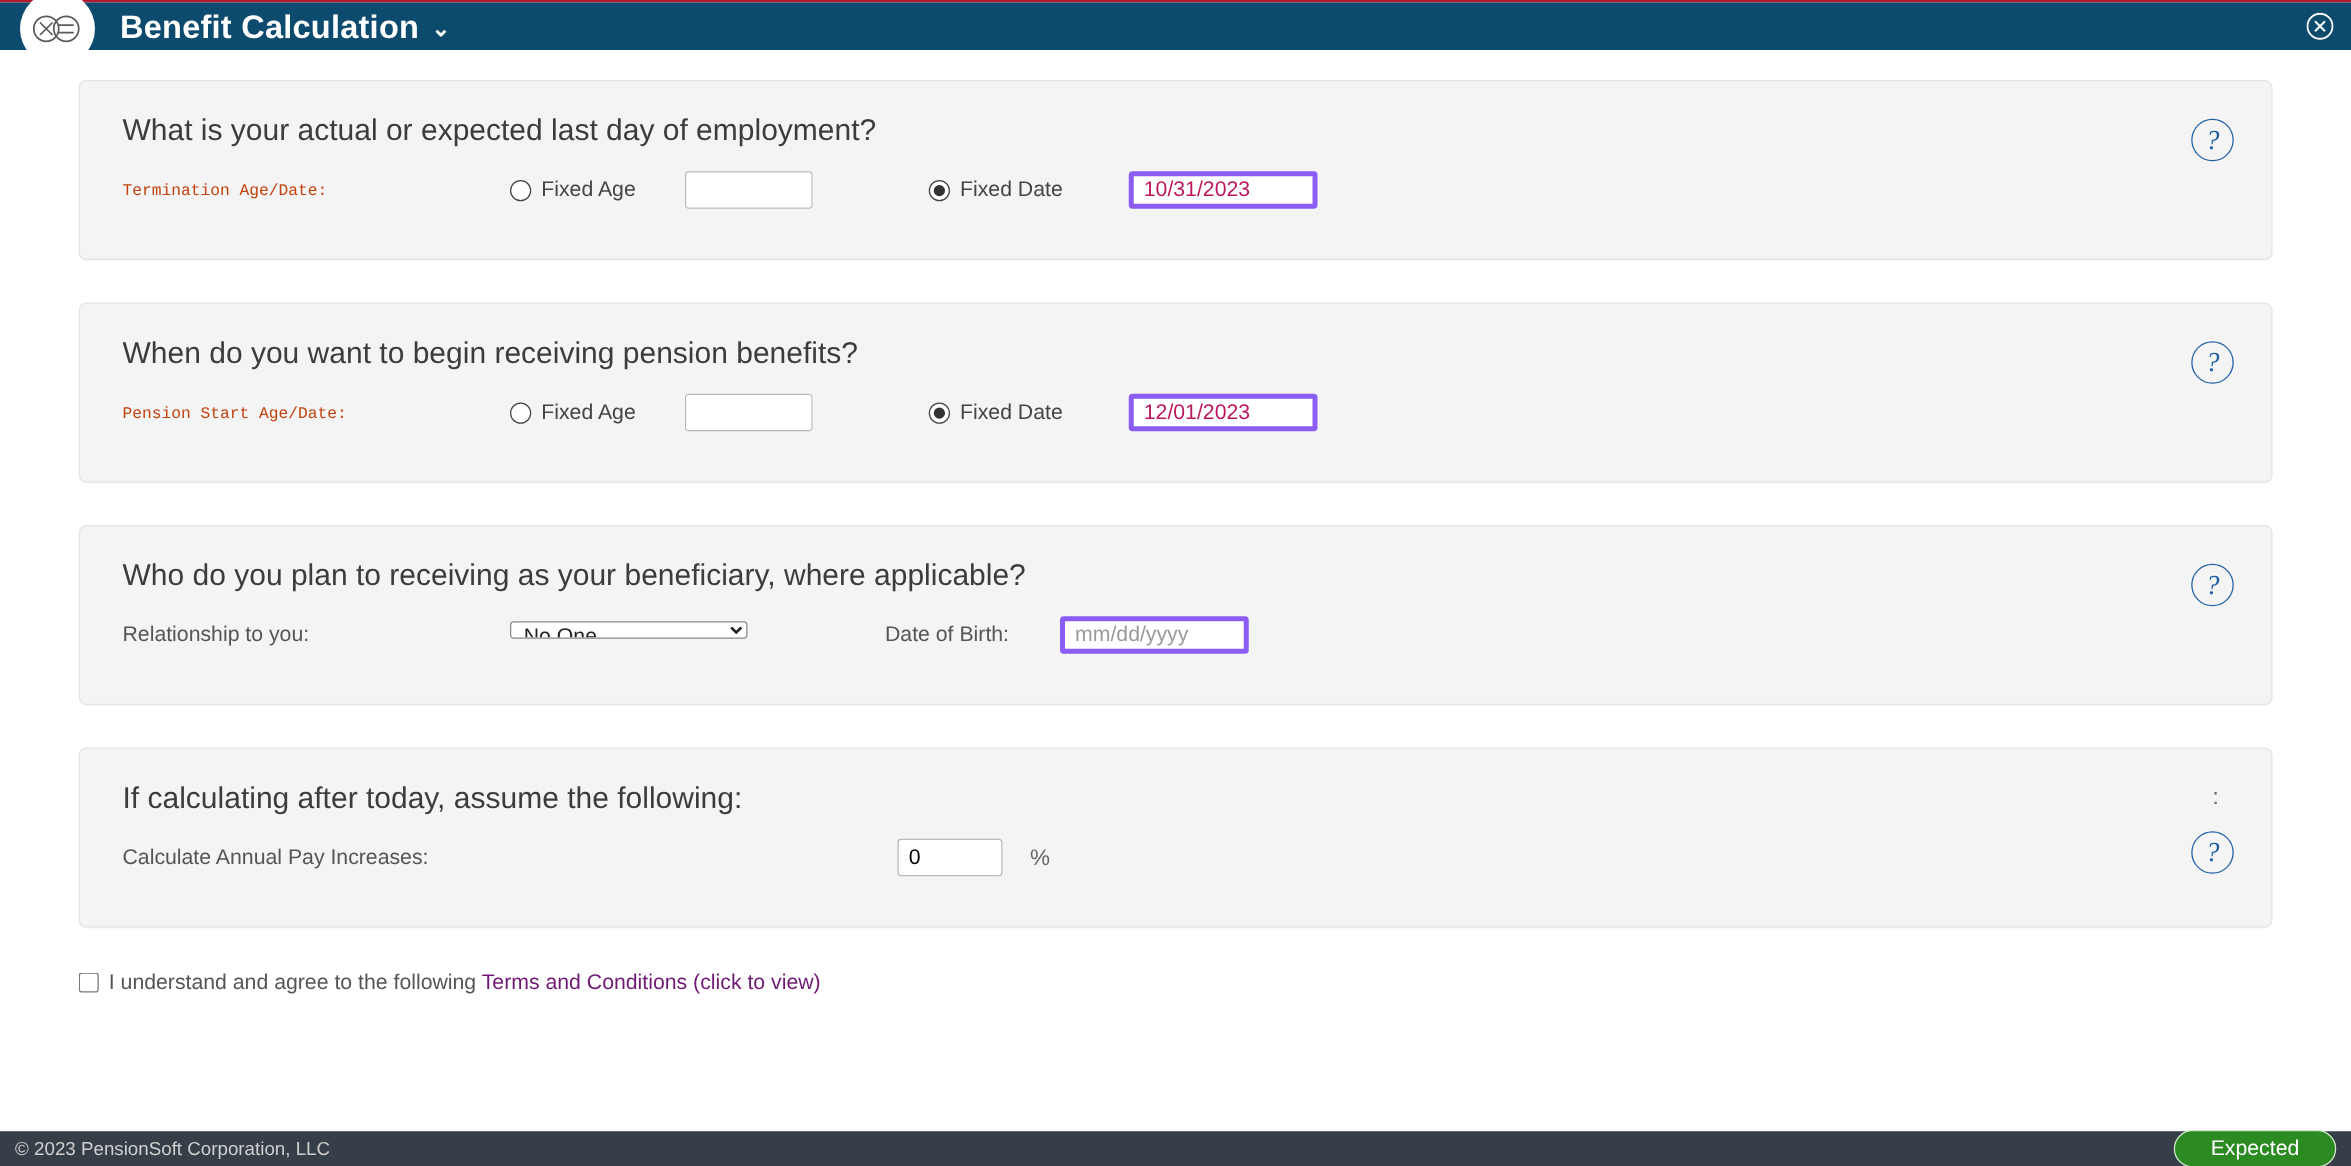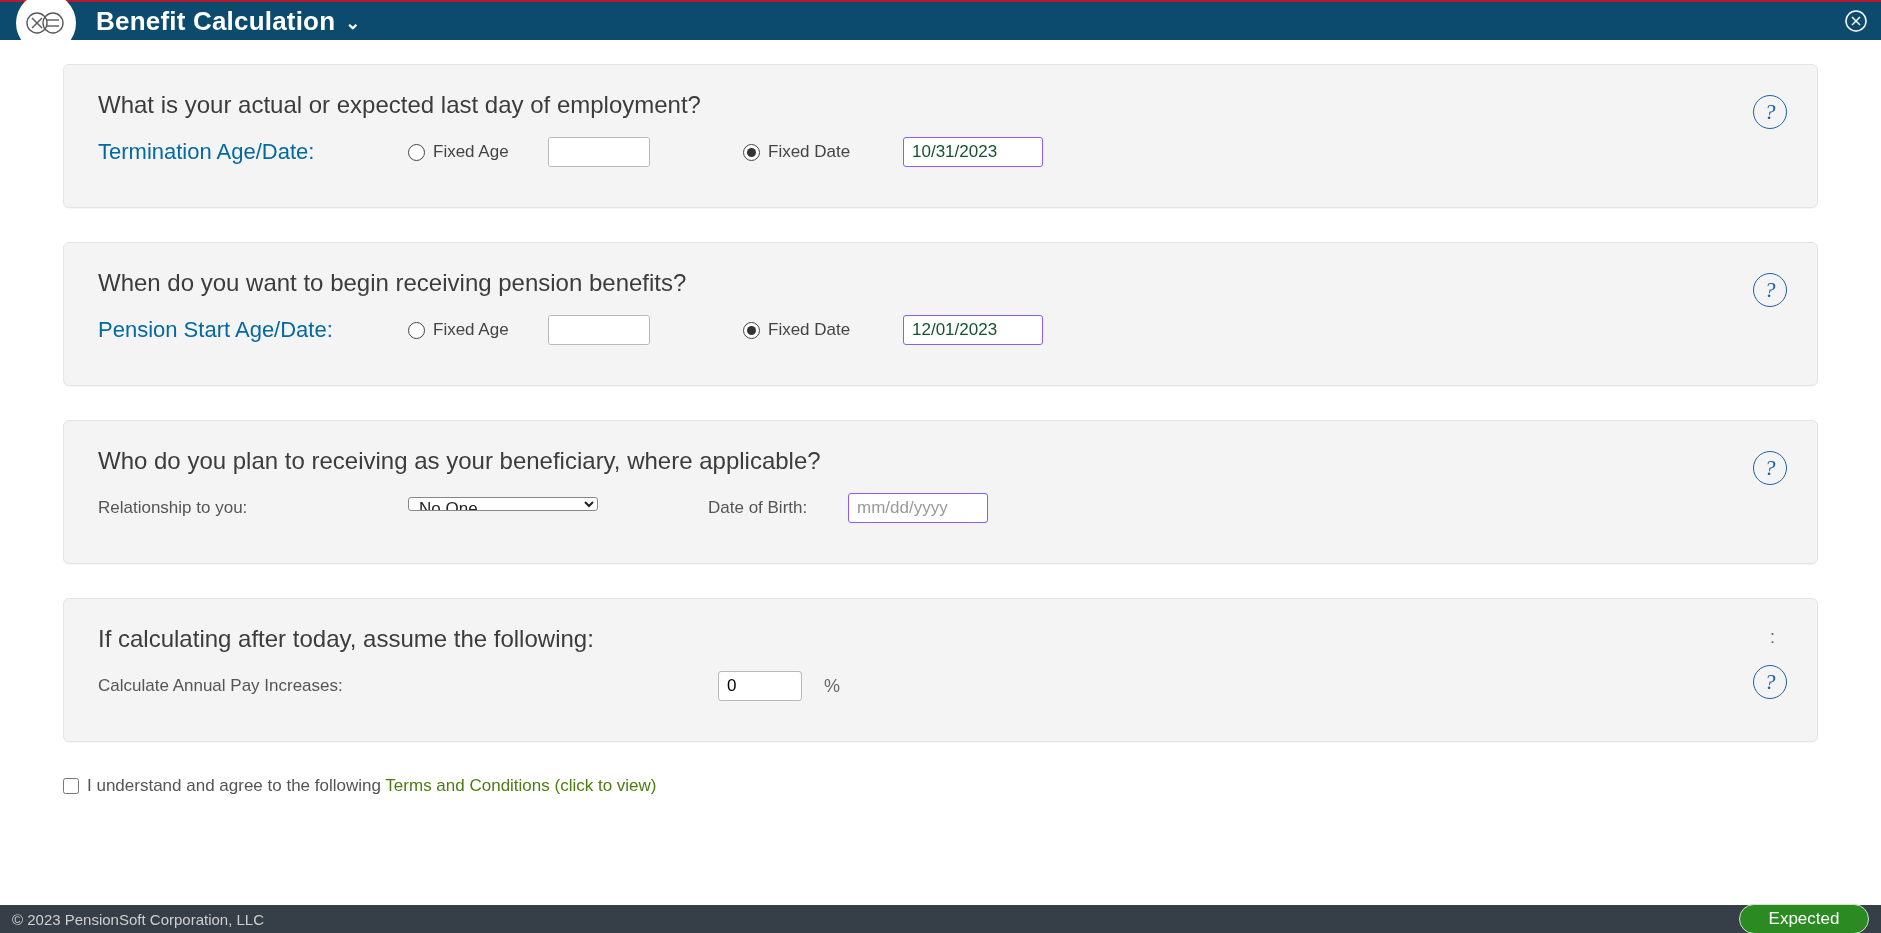--- a/index.html
+++ b/index.html
@@ -118,21 +118,21 @@
 }
 
 .row {
   display: grid;
   grid-template-columns: 310px 140px 195px 160px 200px auto;
   align-items: center;
   gap: 0;
   font-size: 17px;
   color: #555;
 }
-.row .label { font-size: 22px; color: #0369a1; }
+.row .label { font-size: 13px; color: #c2410c; font-family: Liberation Mono, monospace; }
 .radio-wrap { display: flex; align-items: center; gap: 8px; color: #444; font-size: 17px; }
 .radio {
   width: 17px; height: 17px;
   border: 1.5px solid #444;
   border-radius: 50%;
   display: inline-flex;
   align-items: center;
   justify-content: center;
   cursor: pointer;
   background: #fff;
@@ -154,27 +154,27 @@
 }
 .num-input-wrap input {
   flex: 1;
   border: none;
   outline: none;
   padding: 0 6px;
   font-size: 16px;
 }
 
 .date-input {
-  width: 140px; height: 30px;
-  border: 1px solid #8b5cf6;
+  width: 151px; height: 30px;
+  border: 4px solid #8b5cf6;
   background: #fff;
   border-radius: 3px;
   padding: 0 8px;
   font-size: 17px;
-  color: #14532d;
+  color: #be185d;
   outline: none;
 }
 .date-input::placeholder { color: #9a9a9a; }
 
 .row-bene {
   display: grid;
   grid-template-columns: 310px 300px 140px 200px auto;
   align-items: center;
   font-size: 17px;
   color: #555;
@@ -212,21 +212,21 @@
   display: flex;
   align-items: center;
   gap: 8px;
   font-size: 17px;
   color: #555;
 }
 .consent input[type=checkbox] {
   width: 16px; height: 16px;
   cursor: pointer;
 }
-.consent a { color: #4d7c0f; text-decoration: none; cursor: pointer; }
+.consent a { color: #701a75; text-decoration: none; cursor: pointer; }
 
 .footer {
   position: absolute;
   left: 0; right: 0; bottom: 0;
   height: 28px;
   background: #363e47;
   color: #cfcfcf;
   display: flex;
   align-items: center;
   padding: 0 12px;

